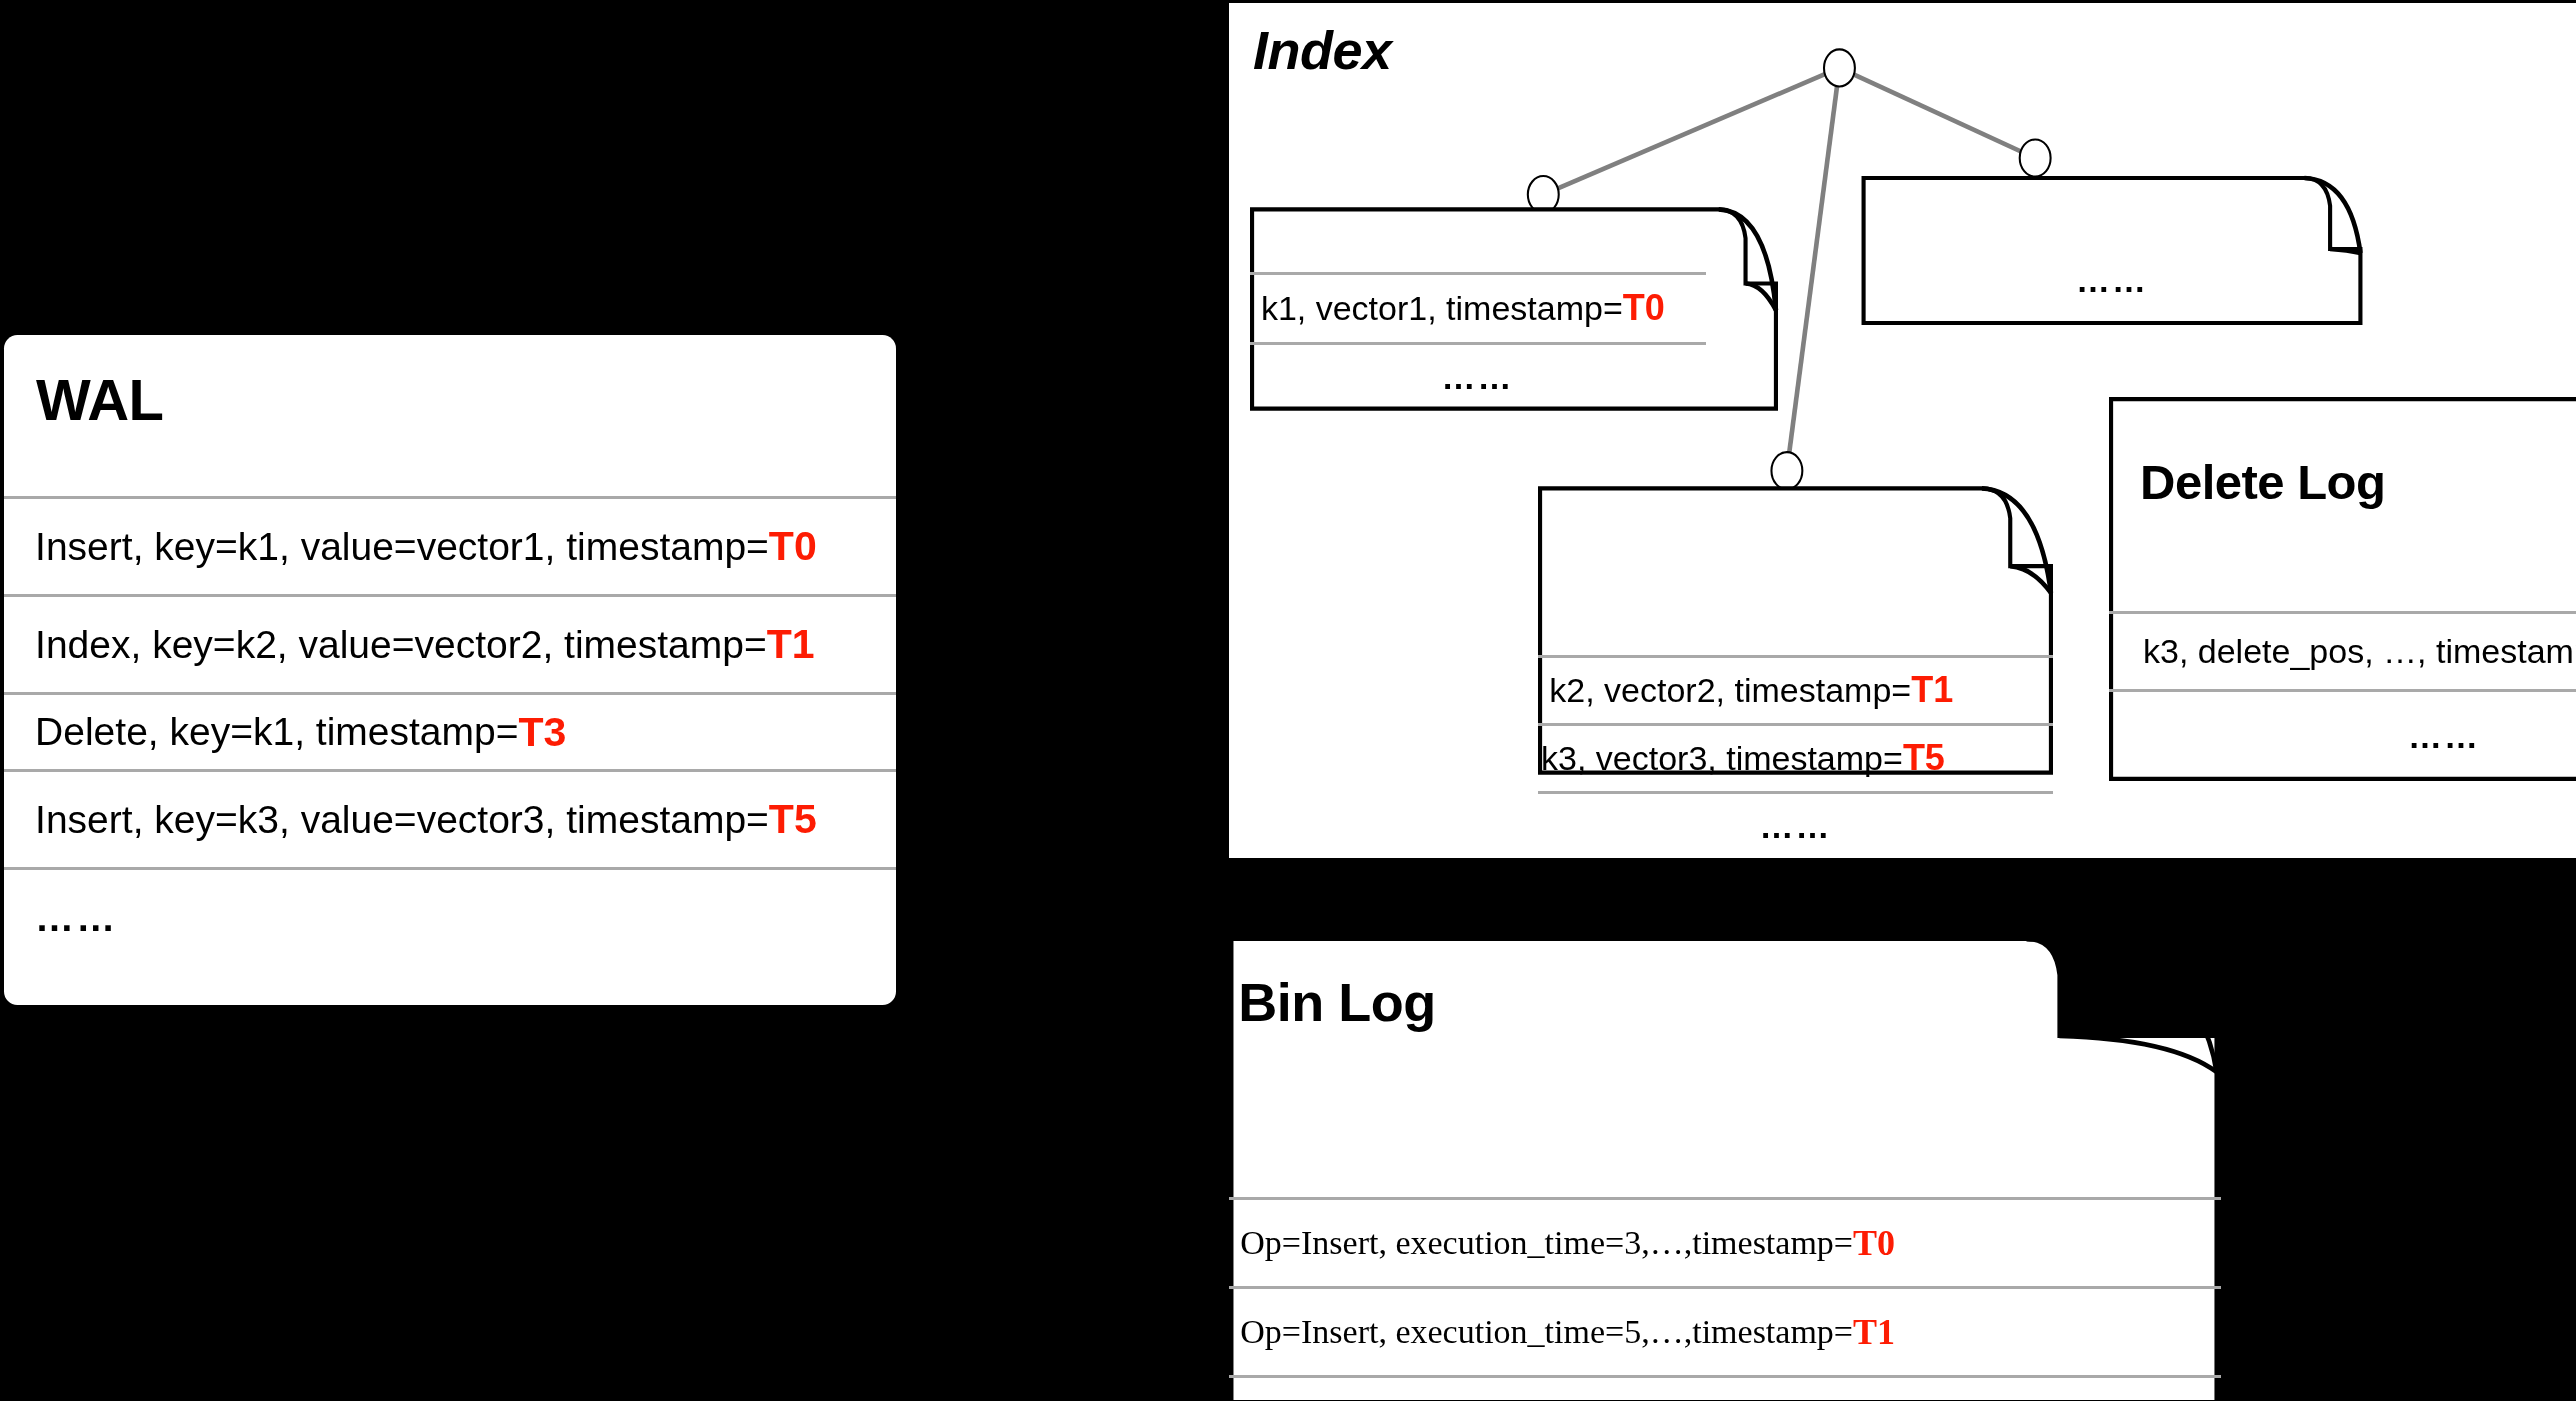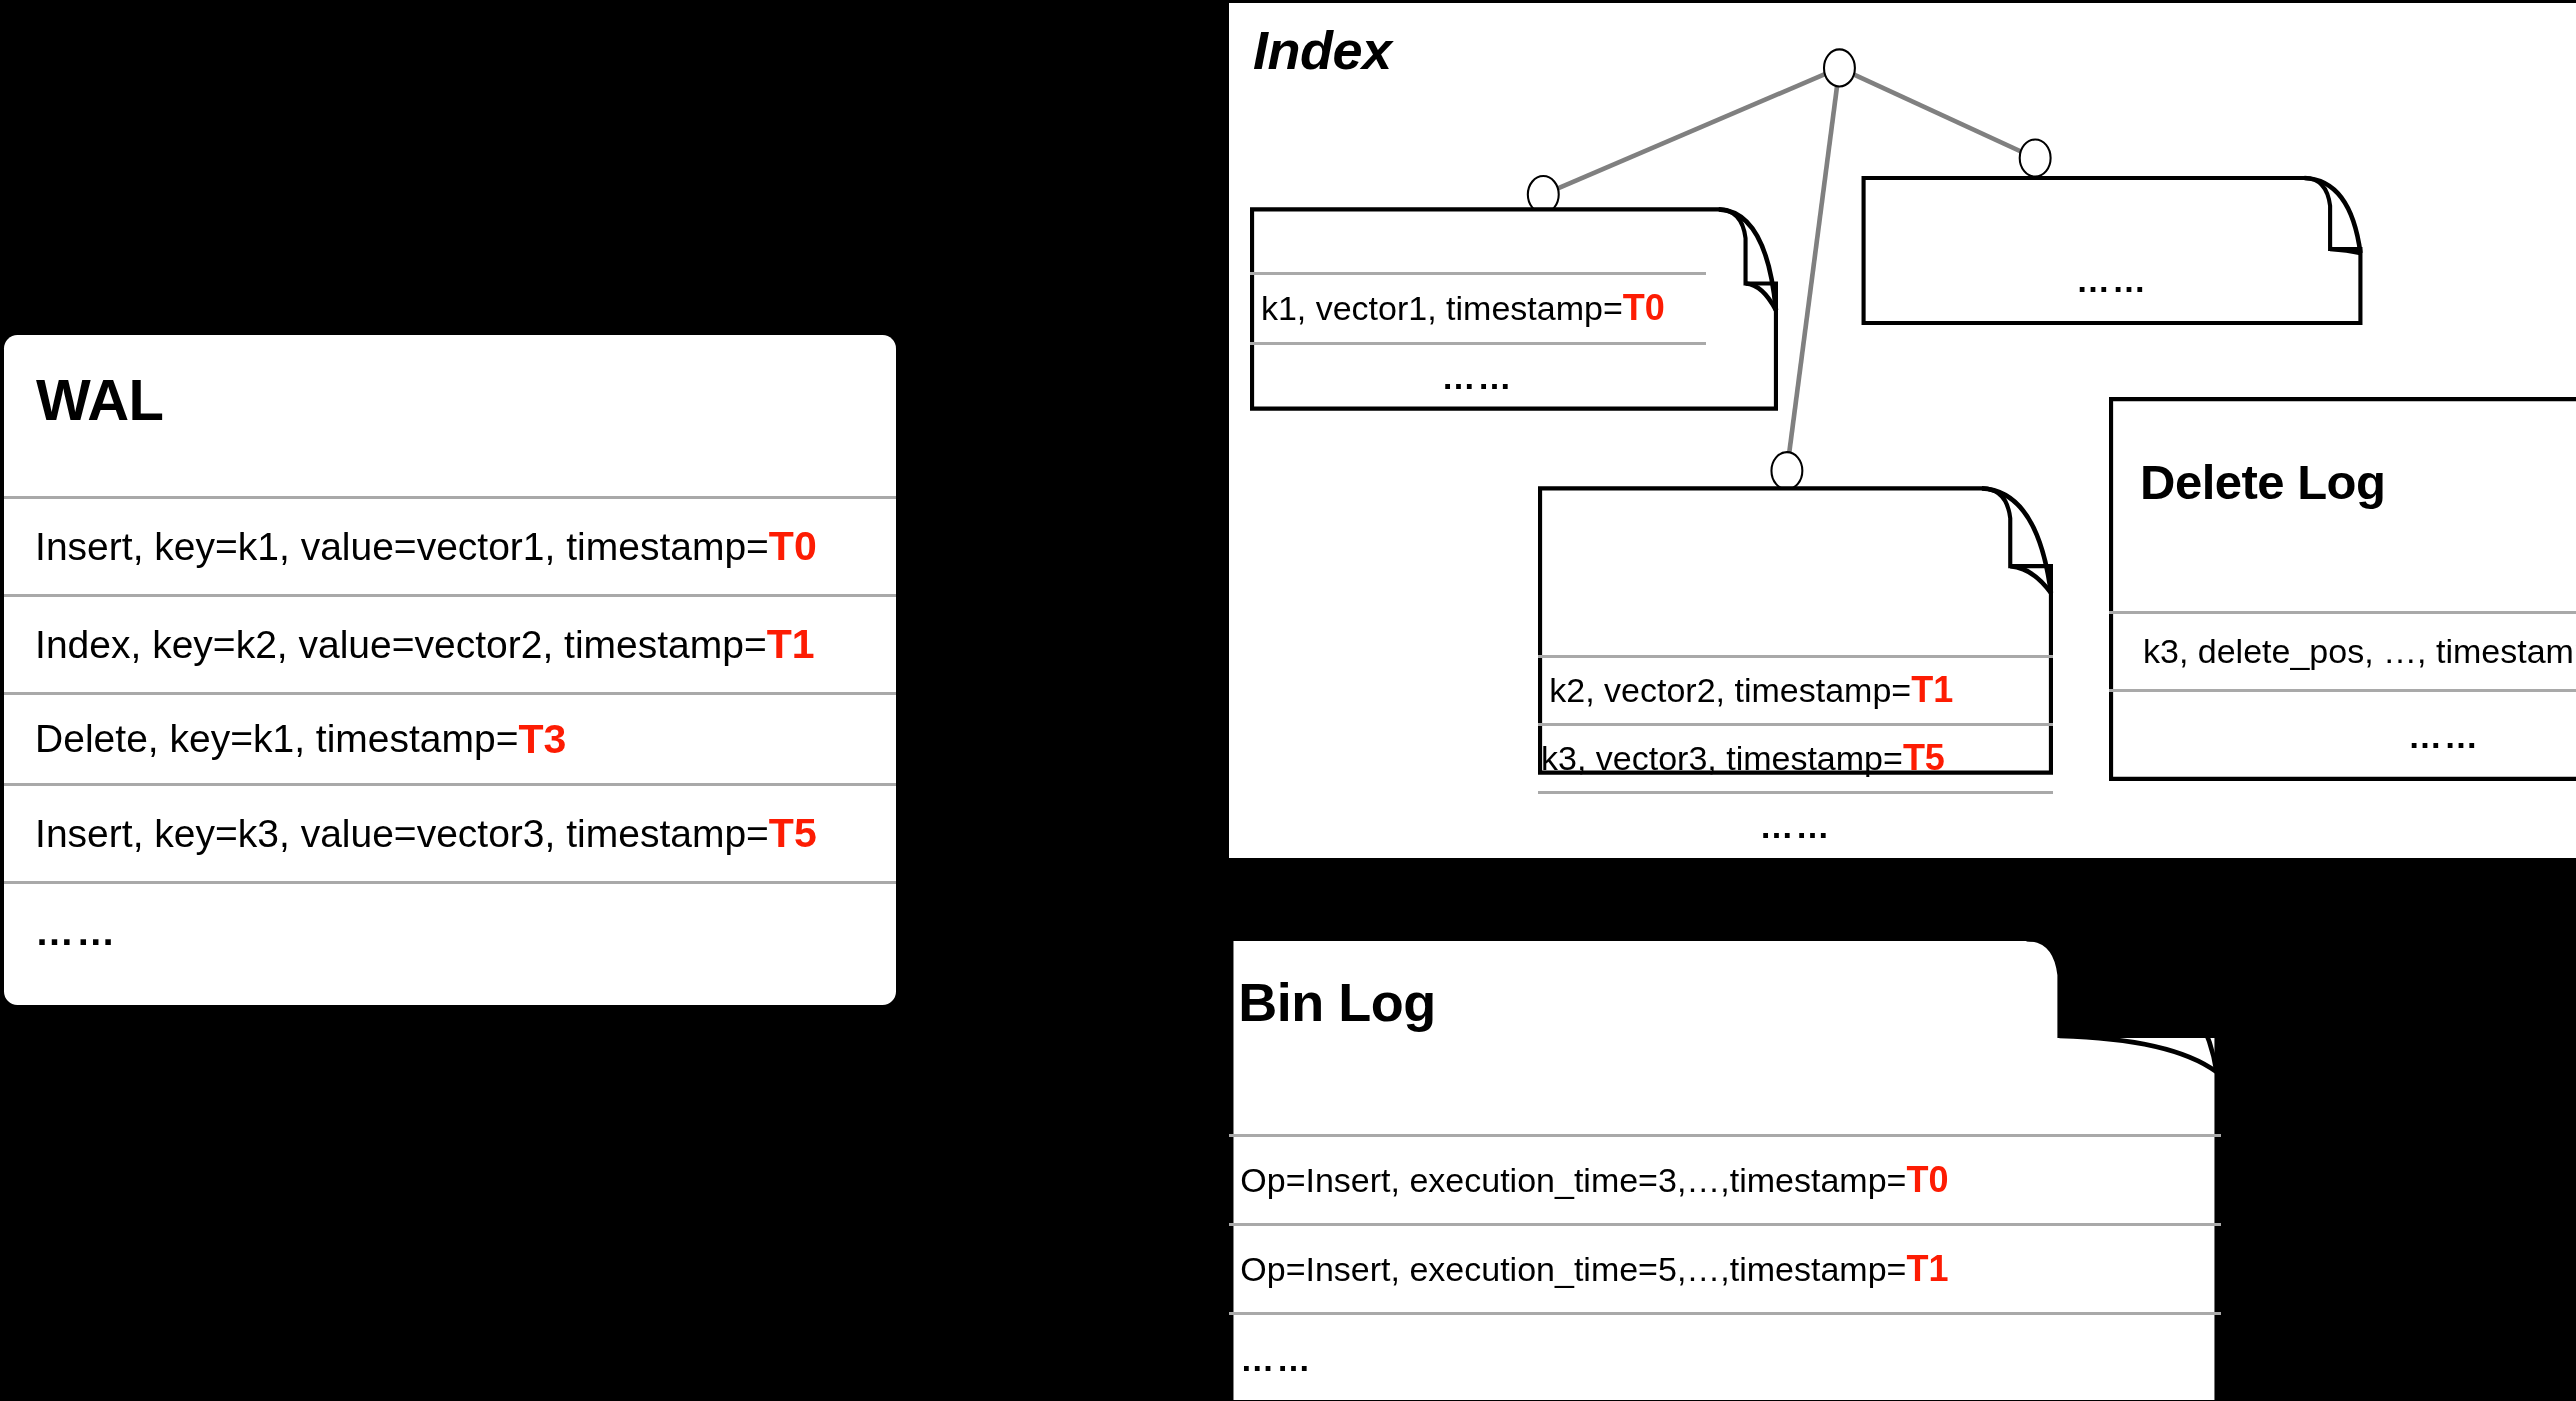--- a/index.html
+++ b/index.html
@@ -45,21 +45,21 @@
 
     <div class="rows" style="top:161px;">
       <div class="row" style="height:98px;padding-left:31px;">
         <span class="row-text" style="font-size:39px;">Insert, key=k1, value=vector1, timestamp=</span>
           <span class="ts" style="font-size:41px;">T0</span>
       </div>
       <div class="row" style="height:98px;padding-left:31px;">
         <span class="row-text" style="font-size:39px;">Index, key=k2, value=vector2, timestamp=</span>
           <span class="ts" style="font-size:41px;">T1</span>
       </div>
-      <div class="row" style="height:91px;padding-left:31px;">
+      <div class="row" style="height:77px;padding-left:31px;">
         <span class="row-text" style="font-size:39px;">Delete, key=k1, timestamp=</span>
           <span class="ts" style="font-size:41px;">T3</span>
       </div>
       <div class="row" style="height:98px;padding-left:31px;">
         <span class="row-text" style="font-size:39px;">Insert, key=k3, value=vector3, timestamp=</span>
           <span class="ts" style="font-size:41px;">T5</span>
       </div>
       <div class="row" style="height:98px;padding-left:31px;">
         <span class="row-text dots" style="font-size:39px;">……</span>
       </div>
@@ -153,21 +153,21 @@
 
   <div class="doc" style="left:1229px;top:937px;width:992px;height:465px;">
     <svg width="992" height="465" viewBox="0 0 1925 903">
       <path d="M4 4 H 1548 Q 1604 4 1612 74 L 1612 192 H 1917 L 1917 903 H 4 Z" fill="#fff" stroke="#000" stroke-width="8"></path>
       <path d="M1548 4 Q 1880 14 1917 262" fill="none" stroke="#000" stroke-width="9"></path>
       <path d="M1612 192 Q 1830 198 1917 262" fill="none" stroke="#000" stroke-width="9"></path>
     </svg>
 
     <div class="panel-title" style="left:9.3px;top:34px;font-size:54px;">Bin Log</div>
 
-    <div class="doc-body" style="height:268px;">
+    <div class="doc-body" style="height:205px;font-family:Liberation Serif, serif;">
       <div class="row" style="height:89px;padding-left:11.3px;">
         <span class="row-text" style="font-size:34px;">Op=Insert, execution_time=3,…,timestamp=</span>
           <span class="ts" style="font-size:36px;">T0</span>
       </div>
       <div class="row" style="height:89px;padding-left:11.3px;">
         <span class="row-text" style="font-size:34px;">Op=Insert, execution_time=5,…,timestamp=</span>
           <span class="ts" style="font-size:36px;">T1</span>
       </div>
       <div class="row" style="height:91px;padding-left:11.3px;">
         <span class="row-text dots" style="font-size:34px;">……</span>

